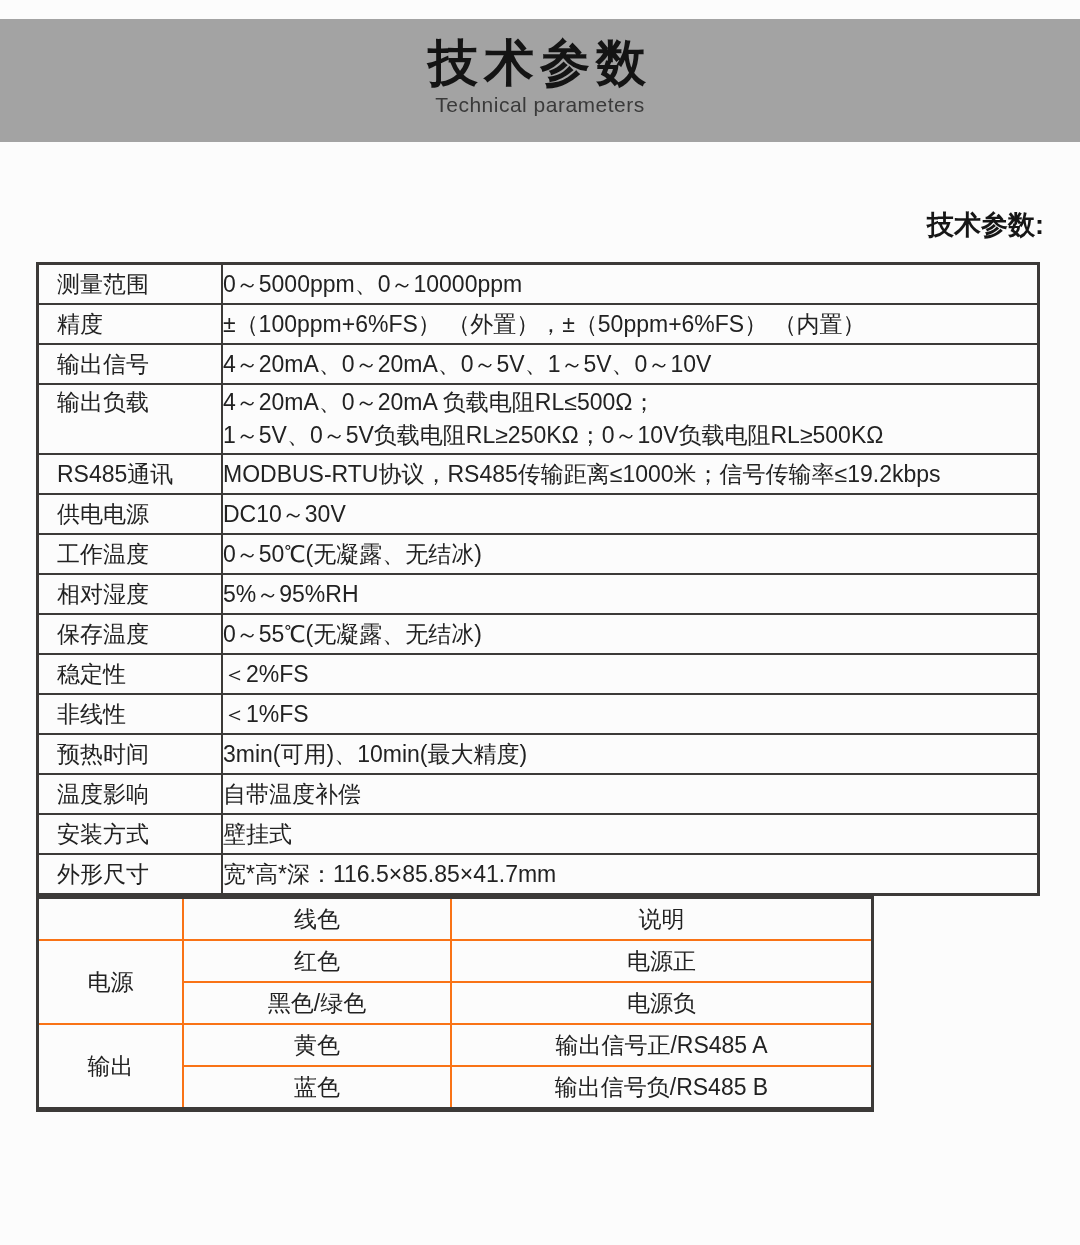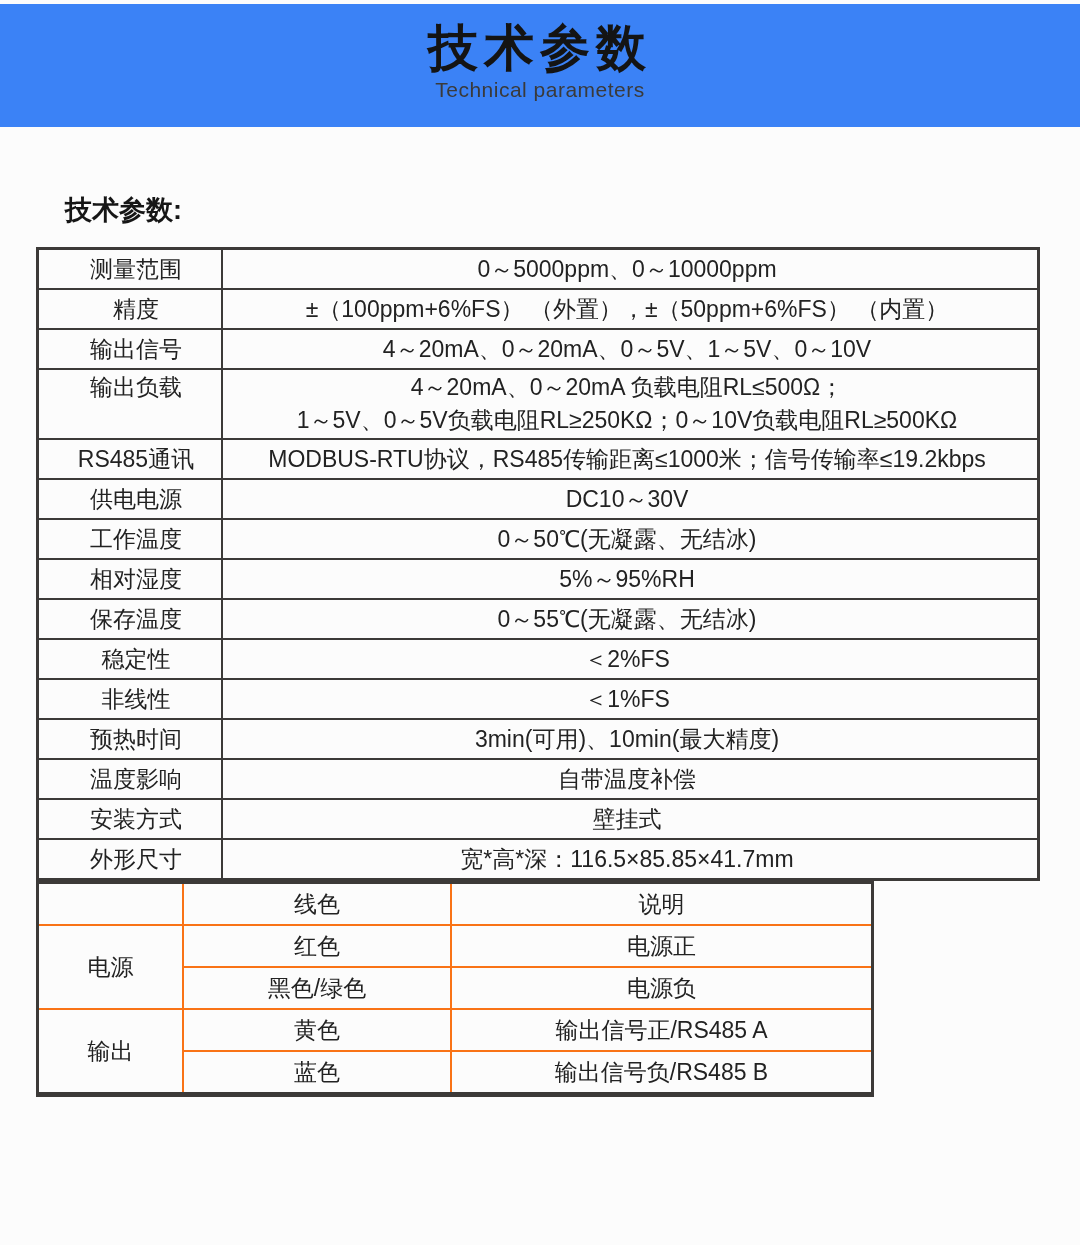--- a/index.html
+++ b/index.html
@@ -13,23 +13,23 @@
     -webkit-font-smoothing: antialiased;
   }
   .page {
     position: relative;
     width: 1080px;
     height: 1245px;
     overflow: hidden;
   }
   
   .banner {
-    margin-top: 4px;
+    margin-top: 19px;
     height: 123px;
-    background: #3b82f6;
+    background: #a3a3a3;
     text-align: center;
     overflow: hidden;
   }
   .banner-title {
     margin: 0;
     padding-top: 16px;
     font-size: 50px;
     line-height: 56px;
     font-weight: 700;
     letter-spacing: 6px;
@@ -44,31 +44,31 @@
     color: #3a3a3a;
   }
   
   .content { padding: 0 36px; }
   .section-heading {
     font-size: 27px;
     line-height: 34px;
     font-weight: 700;
     color: #161616;
     margin: 0;
+    text-align: right;
   }
   .section-heading.first { margin: 66px 0 20px 29px; }
   .section-heading.second { margin: 44px 0 22px 29px; }
 
   
   table {
     border-collapse: collapse;
     table-layout: fixed;
     font-size: 23px;
     color: #222;
-    text-align: center;
   }
   .spec-table {
     width: 1004px;
     border: 3px solid #3c3a38;
   }
   .spec-table td {
     border: 2px solid #3c3a38;
     height: 36px;
     padding: 1px 6px 1px 0;
     line-height: 33px;

